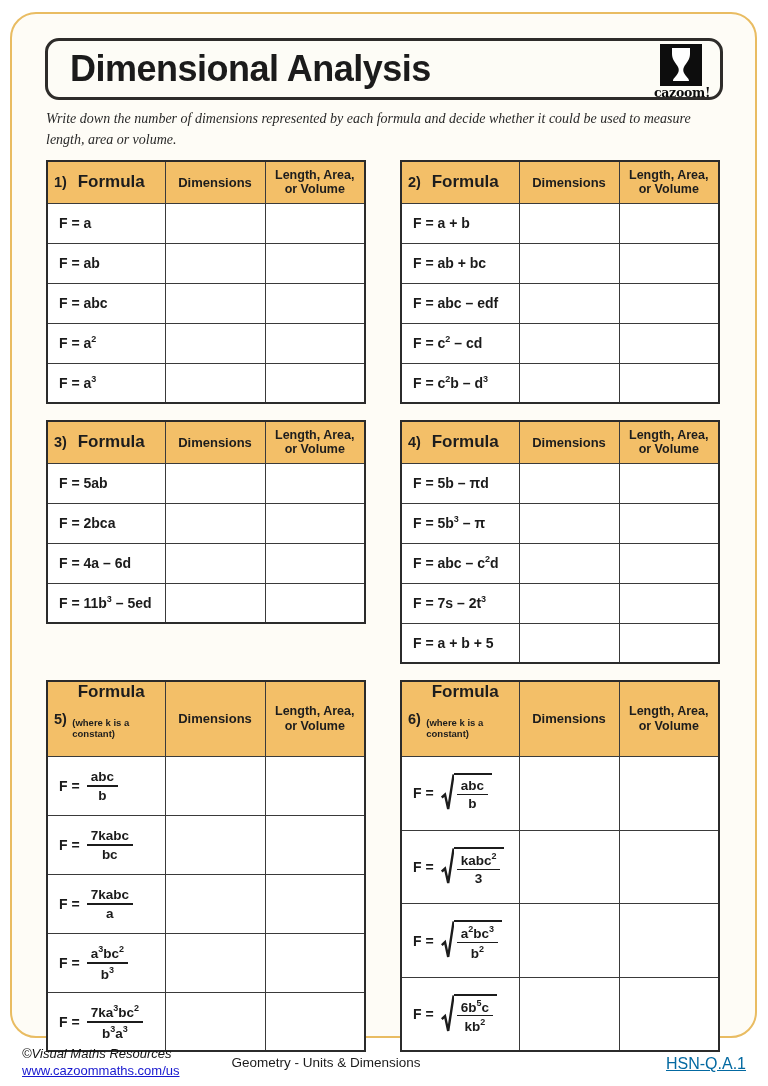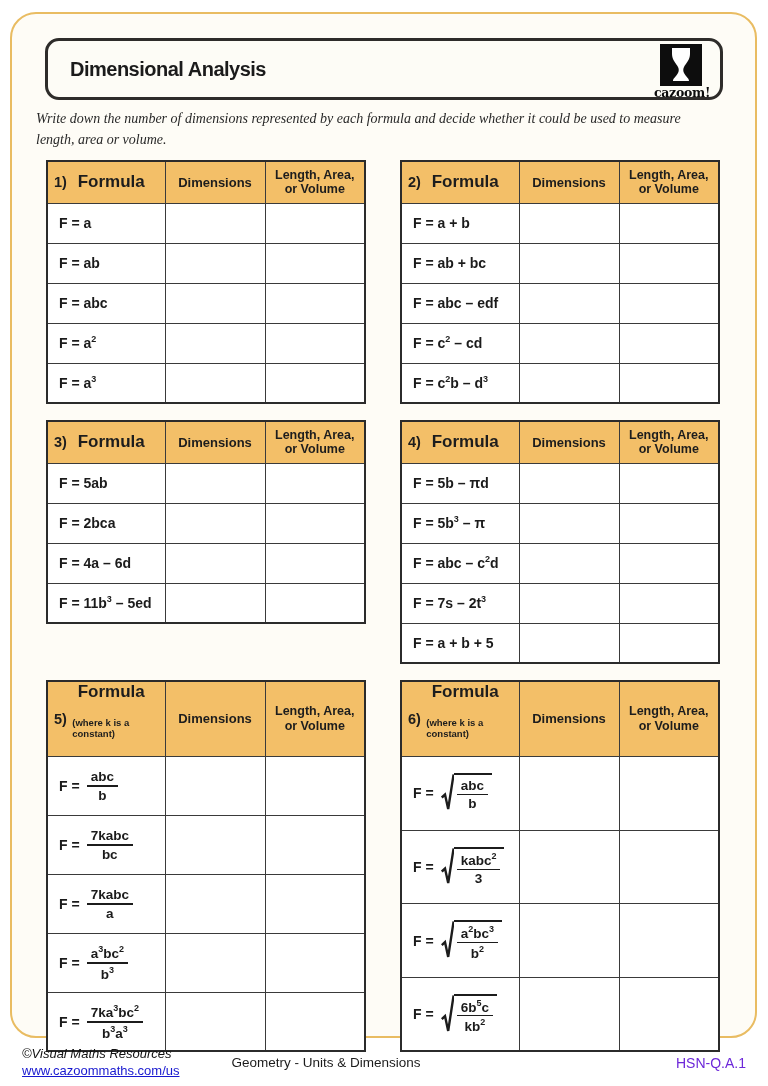--- a/index.html
+++ b/index.html
@@ -13,32 +13,32 @@
     position:absolute; left:10px; top:12px; width:747px; height:1026px;
     border:2px solid #E9BC62; border-radius:26px; background:#FEFCF6;
   }
   
   .title-box {
     position:absolute; left:45px; top:38px; width:678px; height:62px;
     background:#FDFCF6; border:3px solid #2e2c2a; border-radius:14px;
   }
   .page-title {
     position:absolute; left:22px; top:50%; transform:translateY(-50%);
-    font-size:20px; font-weight:bold; letter-spacing:-0.5px; color:#1b1b1b;
+    font-size:36px; font-weight:bold; letter-spacing:-0.5px; color:#1b1b1b;
     white-space:nowrap;
   }
   .logo { position:absolute; right:12px; top:3px; width:54px; text-align:center; }
   .logo svg { display:block; margin:0 auto; }
   .brand {
     font-family:"DejaVu Serif", serif; font-weight:bold;
     font-size:12.5px; color:#0d0d0d; margin-top:-1px; letter-spacing:-0.3px;
   }
   
   .instructions {
-    position:absolute; left:36px; top:108px; width:678px;
+    position:absolute; left:46px; top:108px; width:678px;
     font-family:"Liberation Serif", serif; font-style:italic;
     font-size:14px; line-height:1.5; color:#282828;
   }
   
   .wtable-wrap { position:absolute; }
   .pos-t1 { left:46px;  top:160px; }
   .pos-t2 { left:400px; top:160px; }
   .pos-t3 { left:46px;  top:420px; }
   .pos-t4 { left:400px; top:420px; }
   .pos-t5 { left:46px;  top:680px; }
@@ -78,21 +78,21 @@
   .radicand { border-top:2px solid #1c1c1c; padding:2px 4px 1px 3px; display:flex; align-items:center; }
   .radicand .frac .num { border-bottom-width:1.8px; }
   
   .footer-left { position:absolute; left:22px; top:1046px; font-size:13px; line-height:1.3; }
   .footer-copyright { color:#111;font-style:italic; }
   .footer-link { color:#1717cf; text-decoration:underline; cursor:pointer; }
   .footer-center {
     position:absolute; left:0; top:1055px; width:652px; text-align:center;
     font-size:13.5px; color:#1c1c1c;
   }
-  .footer-code { position:absolute; right:22px; top:1055px; font-size:14px; color:#6d28d9; }
+  .footer-code { position:absolute; right:22px; top:1055px; font-size:16px; color:#0369a1;text-decoration:underline; }
 </style>
 </head>
 <body>
 
 <div class="sheet">
   <div class="border-frame"></div>
 
   <div class="title-box">
     <div class="page-title">Dimensional Analysis</div>
     <div class="logo">

